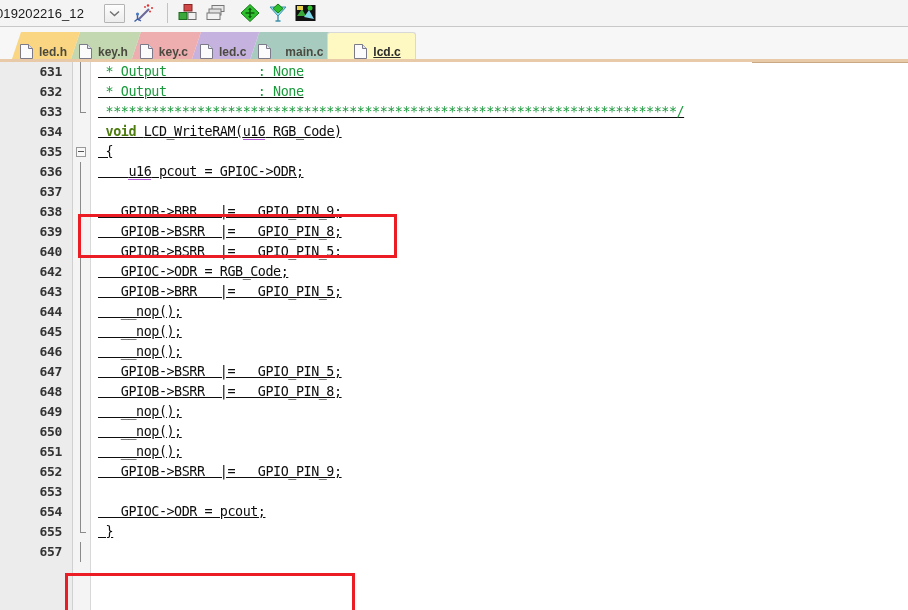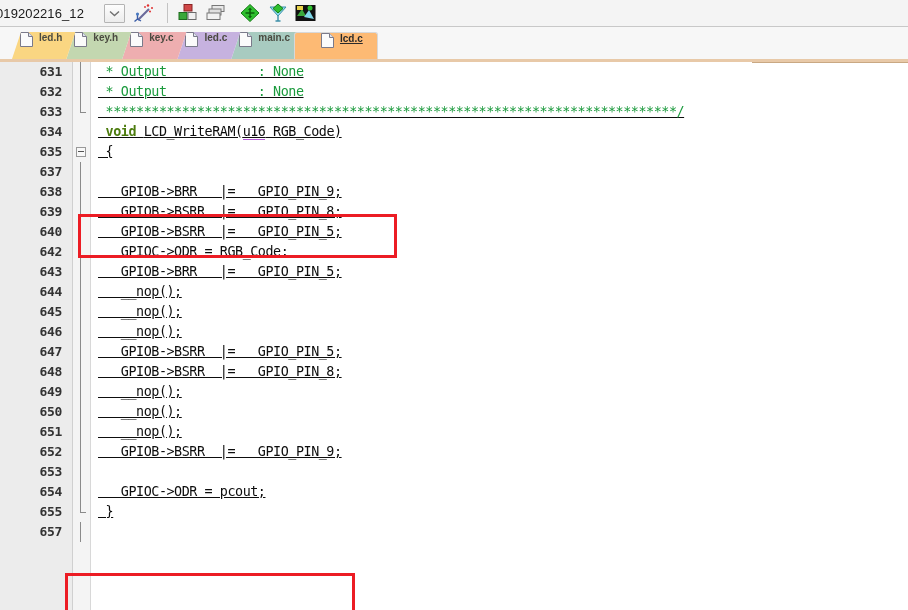--- a/index.html
+++ b/index.html
@@ -102,25 +102,25 @@
     left: 12px;
     top: 4px;
     height: 28px;
     display: flex;
     align-items: flex-end;
   }
   .tab {
     position: relative;
     height: 27px;
     display: flex;
-    align-items: flex-start;
+    align-items: flex-end;
     padding: 0 13px 0 8px;
     margin-right: -9px;
     box-sizing: border-box;
-    font-size: 10px;
+    font-size: 12px;
     font-weight: bold;
     color: #4a4a40;
     clip-path: polygon(9px 0, 100% 0, calc(100% - 9px) 100%, 0 100%);
   }
   .tab .tab-label { margin-left: 6px; white-space: nowrap; }
   .tab.active {
     z-index: 10;
     clip-path: none;
     border-radius: 3px 3px 0 0;
     padding: 0 14px 0 9px;
@@ -361,30 +361,30 @@
         </div>
         <div class="tab" style="background: rgb(198, 178, 223); z-index: 7;">
           <span class="doc-ico">
             <svg width="13" height="15" viewBox="0 0 13 15">
               <path d="M0.5 0.5 L8.5 0.5 L12.5 4.5 L12.5 14.5 L0.5 14.5 Z" fill="#fbfbfb" stroke="#7a7a8a" stroke-width="1"></path>
               <path d="M8.5 0.5 L8.5 4.5 L12.5 4.5" fill="#dfe4ee" stroke="#7a7a8a" stroke-width="1"></path>
             </svg>
           </span>
           <span class="tab-label">led.c</span>
         </div>
-        <div class="tab" style="background: rgb(168, 203, 192); z-index: 6;">
+        <div class="tab" style="background: rgb(168, 203, 192); z-index: 6; gap: 8px;">
           <span class="doc-ico">
             <svg width="13" height="15" viewBox="0 0 13 15">
               <path d="M0.5 0.5 L8.5 0.5 L12.5 4.5 L12.5 14.5 L0.5 14.5 Z" fill="#fbfbfb" stroke="#7a7a8a" stroke-width="1"></path>
               <path d="M8.5 0.5 L8.5 4.5 L12.5 4.5" fill="#dfe4ee" stroke="#7a7a8a" stroke-width="1"></path>
             </svg>
           </span>
           <span class="tab-label">main.c</span>
         </div>
-        <div class="tab active" style="background: #fdba74; z-index: 20; padding-left: 26px;">
+        <div class="tab active" style="background: #fef9c3; z-index: 20; padding-left: 26px;">
           <span class="doc-ico">
             <svg width="13" height="15" viewBox="0 0 13 15">
               <path d="M0.5 0.5 L8.5 0.5 L12.5 4.5 L12.5 14.5 L0.5 14.5 Z" fill="#fbfbfb" stroke="#7a7a8a" stroke-width="1"></path>
               <path d="M8.5 0.5 L8.5 4.5 L12.5 4.5" fill="#dfe4ee" stroke="#7a7a8a" stroke-width="1"></path>
             </svg>
           </span>
           <span class="tab-label">lcd.c</span>
         </div>
       </div>
   </div>
@@ -393,20 +393,21 @@
     <div class="gutter"></div>
     <div class="gutter-edge"></div>
     <div class="fold-col"></div>
     <div class="fold-col-edge"></div>
     <div class="lines" id="lines-host">
         <div class="line"><div class="lineno">631</div><div class="foldline"></div><div class="code"><span class="cmt"> * Output            : None</span></div></div>
         <div class="line"><div class="lineno">632</div><div class="foldline"></div><div class="code"><span class="cmt"> * Output            : None</span></div></div>
         <div class="line"><div class="lineno">633</div><div class="foldend"></div><div class="code"><span class="cmt"> ***************************************************************************/</span></div></div>
         <div class="line"><div class="lineno">634</div><div class="code"><span class="kw"> void </span><span>LCD_WriteRAM(</span><span class="sq">u16</span><span> RGB_Code)</span></div></div>
         <div class="line"><div class="lineno">635</div><div class="foldbox"></div><div class="code"><span> {</span></div></div>
+        <div class="line"><div class="lineno">636</div><div class="foldline"></div><div class="code"><span>    </span><span class="sq">u16</span><span> pcout = GPIOC-&gt;ODR;</span></div></div>
         <div class="line"><div class="lineno">637</div><div class="foldline"></div><div class="code"><span></span></div></div>
         <div class="line"><div class="lineno">638</div><div class="foldline"></div><div class="code"><span>   GPIOB-&gt;BRR   |=   GPIO_PIN_9;</span></div></div>
         <div class="line"><div class="lineno">639</div><div class="foldline"></div><div class="code"><span>   GPIOB-&gt;BSRR  |=   GPIO_PIN_8;</span></div></div>
         <div class="line"><div class="lineno">640</div><div class="foldline"></div><div class="code"><span>   GPIOB-&gt;BSRR  |=   GPIO_PIN_5;</span></div></div>
         <div class="line"><div class="lineno">642</div><div class="foldline"></div><div class="code"><span>   GPIOC-&gt;ODR = RGB_Code;</span></div></div>
         <div class="line"><div class="lineno">643</div><div class="foldline"></div><div class="code"><span>   GPIOB-&gt;BRR   |=   GPIO_PIN_5;</span></div></div>
         <div class="line"><div class="lineno">644</div><div class="foldline"></div><div class="code"><span>   __nop();</span></div></div>
         <div class="line"><div class="lineno">645</div><div class="foldline"></div><div class="code"><span>   __nop();</span></div></div>
         <div class="line"><div class="lineno">646</div><div class="foldline"></div><div class="code"><span>   __nop();</span></div></div>
         <div class="line"><div class="lineno">647</div><div class="foldline"></div><div class="code"><span>   GPIOB-&gt;BSRR  |=   GPIO_PIN_5;</span></div></div>

